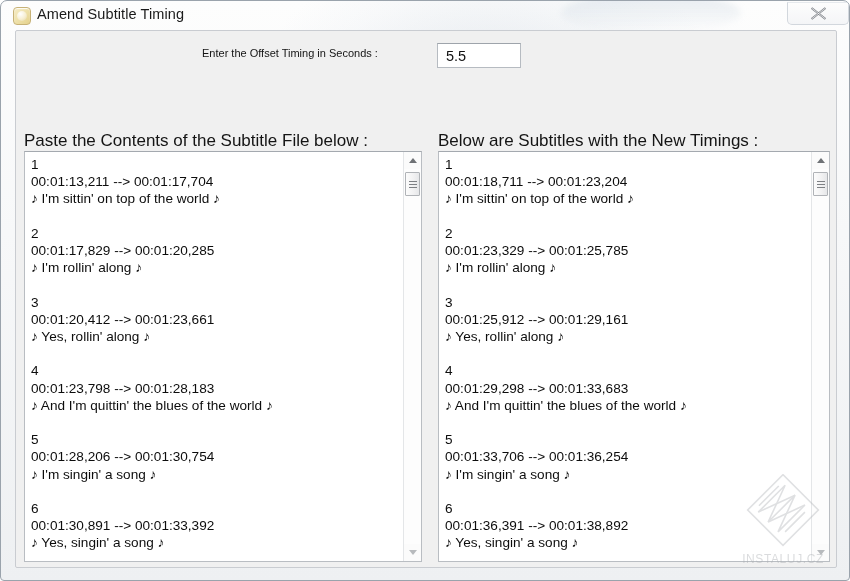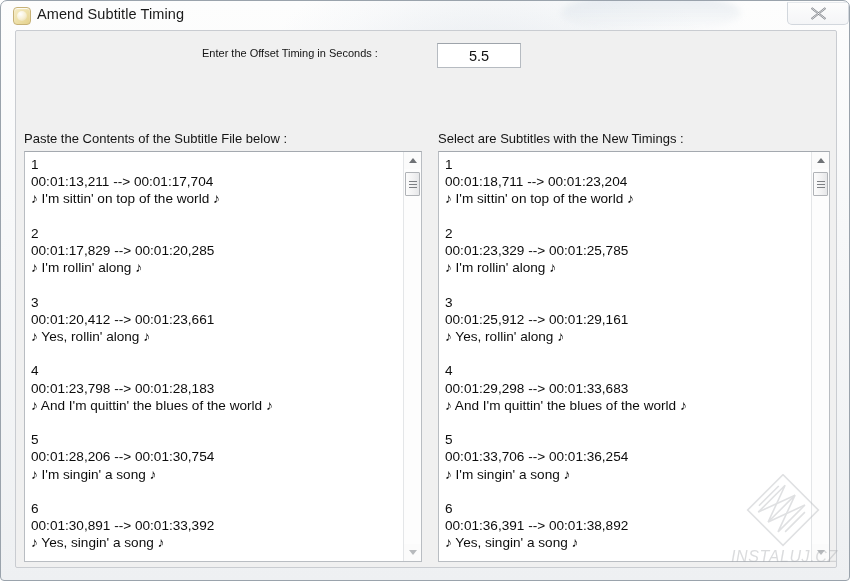--- a/index.html
+++ b/index.html
@@ -110,21 +110,20 @@
   #offset-input {
     position: absolute;
     left: 421px; top: 0px;
     width: 84px; height: 25px;
     background: #ffffff;
     border: 1px solid #b6bbc1;
     border-top-color: #9ea4ab;
     font-family: "Liberation Sans", sans-serif;
     font-size: 14.5px;
     color: #111;
-    text-align: center;
     padding: 8px;
     outline: none;
   }
 
   
   #buttons-row {
     position: absolute;
     left: 0; top: 68px;
     width: 822px; height: 30px;
   }
@@ -149,21 +148,21 @@
     border: 1px solid #5ba7bc;
     box-shadow: inset 0 0 0 1px rgba(255,255,255,0.85),
                 0 0 2px rgba(110,180,200,0.45);
     background: linear-gradient(to bottom, #f7fbfc 0%, #eef4f6 48%, #e2eaee 50%, #d8e2e7 100%);
   }
   #save-file-button { left: 584px; width: 165px; }
 
   
   .panel-caption {
     position: absolute;
-    font-size: 13px;
+    font-size: 17px;
     color: #141414;
     white-space: nowrap;
   }
   #left-caption  { left: 8px;   top: 100px; }
   #right-caption { left: 422px; top: 100px; }
 
   
   .textpanel {
     position: absolute;
     top: 120px;
@@ -243,24 +242,23 @@
     pointer-events: none;
     opacity: 0.42;
   }
   #watermark svg { display: block; }
   #watermark-text {
     position: absolute;
     left: 0; bottom: 0;
     width: 104px;
     text-align: center;
     font-family: "Liberation Sans", sans-serif;
-    font-size: 16px;
+    font-size: 12px;
     letter-spacing: 0.6px;
     color: #a9acb0;
-    font-style: italic;
   }
 </style>
 </head>
 <body>
 
 <div id="window">
 
   <div id="glass-sheen"></div>
   <div id="sheen2"></div>
 
@@ -281,21 +279,21 @@
 
   <div id="content-panel">
 
     <div id="offset-row">
       <div id="offset-label">Enter the Offset Timing in Seconds :</div>
       <input id="offset-input" type="text" value="5.5" style="">
     </div>
 
 
     <div class="panel-caption" id="left-caption">Paste the Contents of the Subtitle File below :</div>
-    <div class="panel-caption" id="right-caption">Select are Subtitles with the New Timings :</div>
+    <div class="panel-caption" id="right-caption">Below are Subtitles with the New Timings :</div>
 
     <div class="textpanel" id="left-panel">
       <div class="textbody">1
 00:01:13,211 --&gt; 00:01:17,704
 ♪ I'm sittin' on top of the world ♪
 
 2
 00:01:17,829 --&gt; 00:01:20,285
 ♪ I'm rollin' along ♪
 

